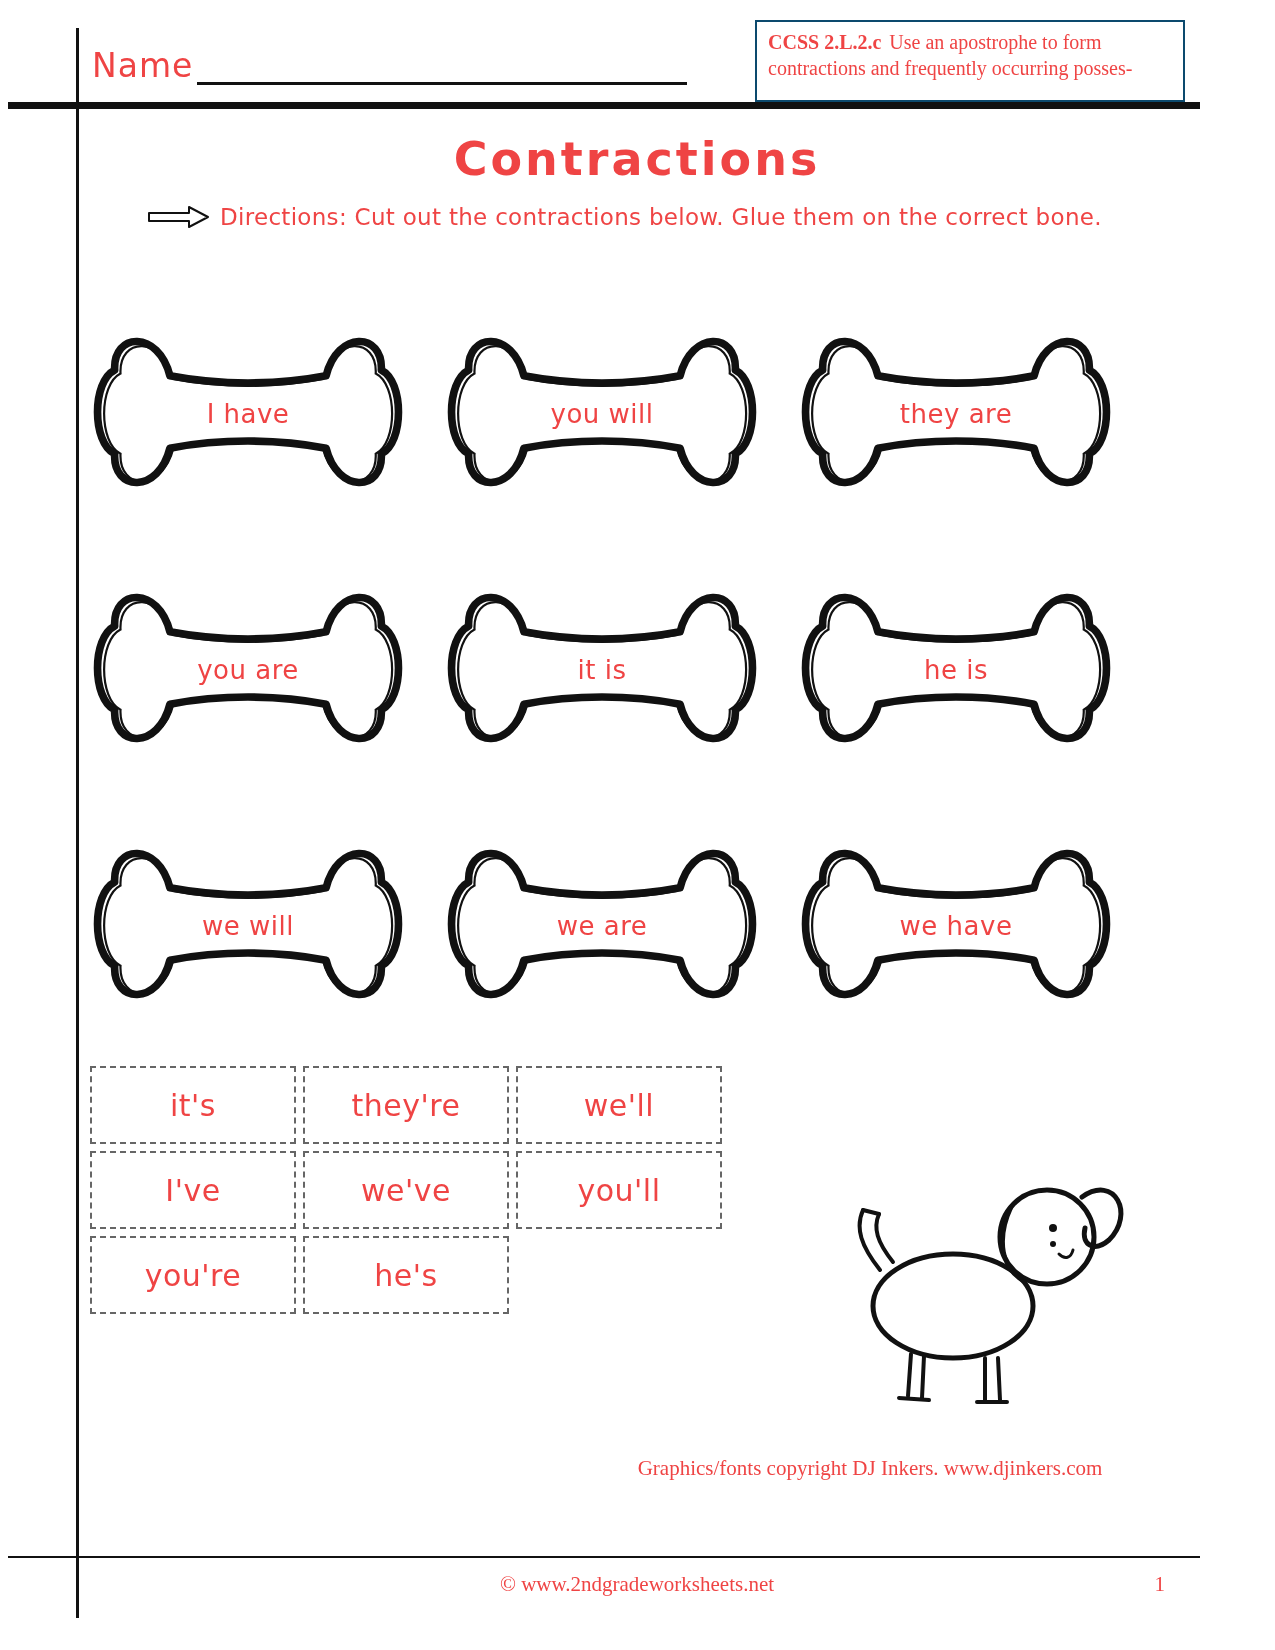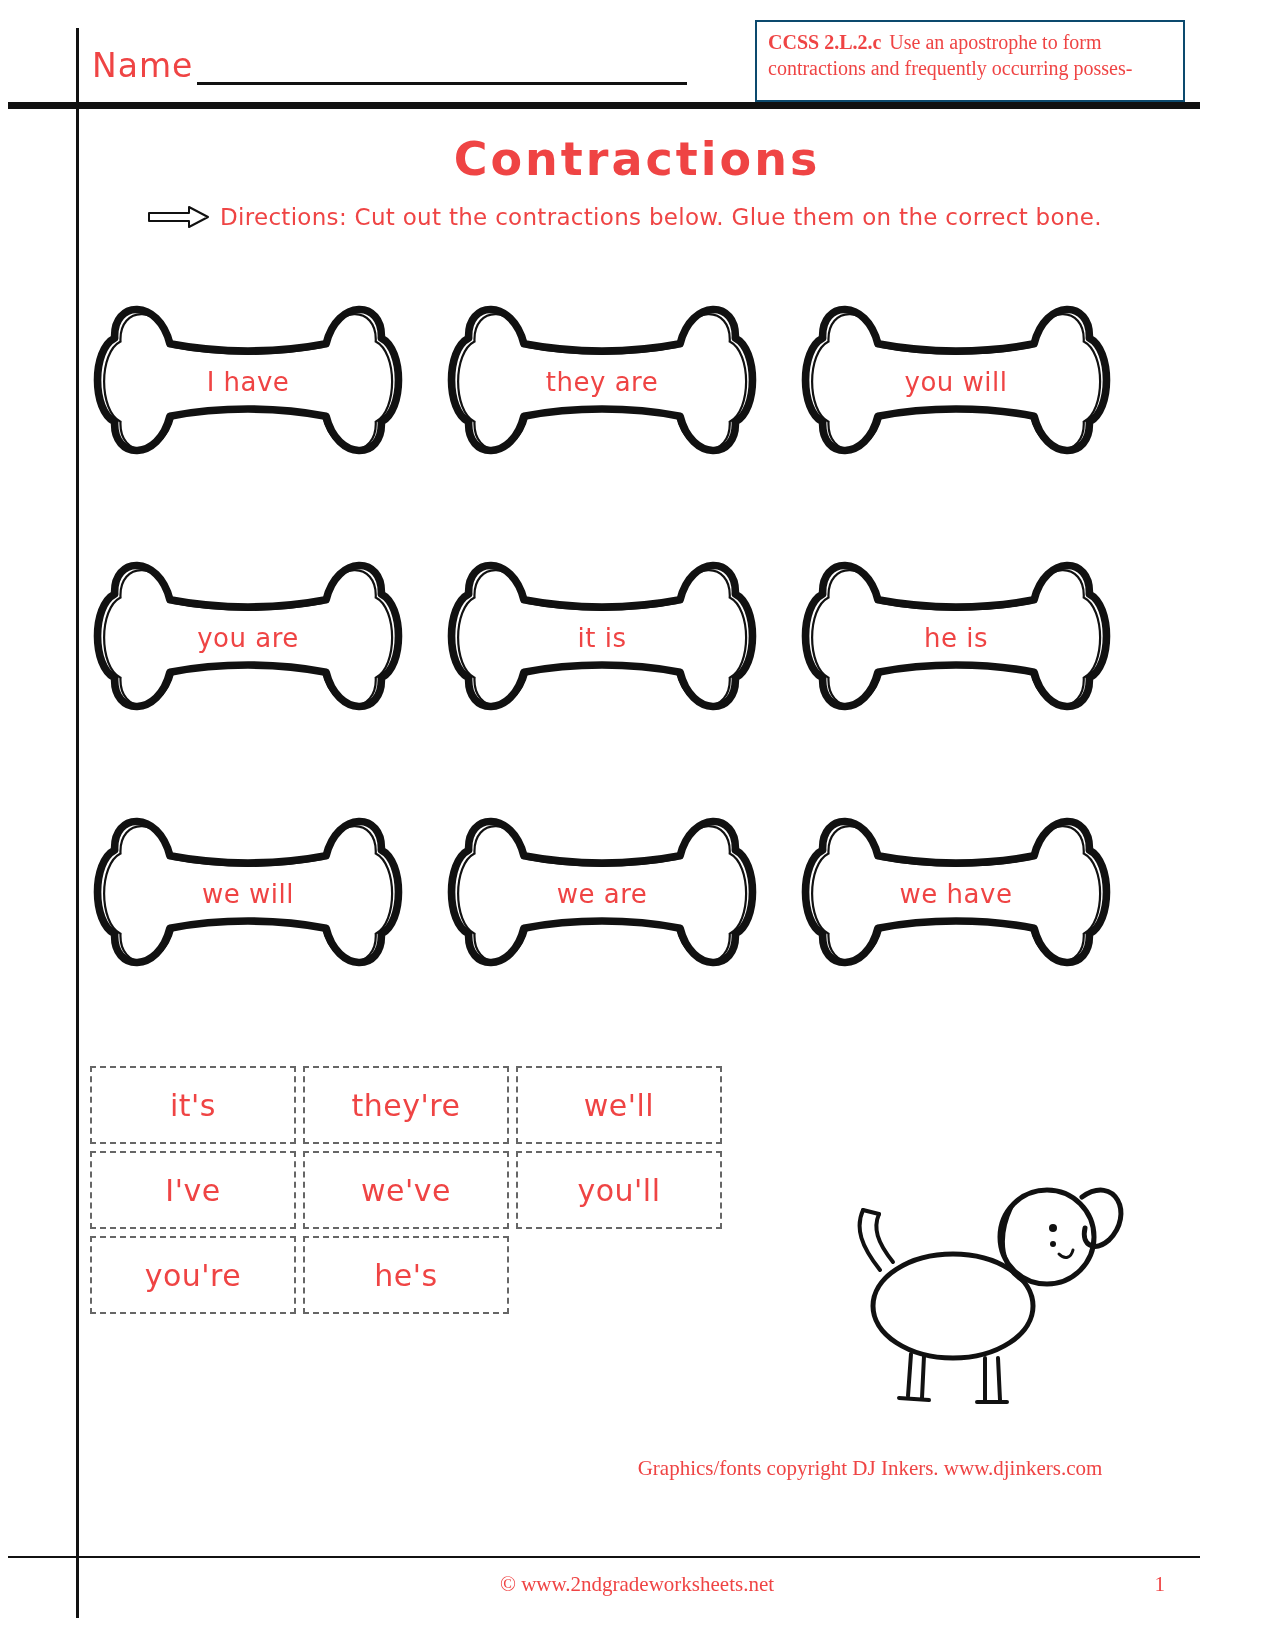--- a/index.html
+++ b/index.html
@@ -31,21 +31,21 @@
   .title {
     position:absolute; left:76px; top:132px; width:1122px; text-align:center;
     font-size:46px; font-weight:bold; letter-spacing:3px;
   }
   .directions { position:absolute; left:146px; top:204px; display:flex; align-items:center; gap:8px; }
   .directions-text { font-size:23px; letter-spacing:0.3px; }
   .arrow-svg { width:66px; height:26px; flex:0 0 auto; }
 
   
   .bones-grid {
-    position:absolute; left:88px; top:274px;
+    position:absolute; left:88px; top:306px;
     display:grid; grid-template-columns:repeat(3, 320px);
     column-gap:34px; row-gap:44px;
   }
   .bone-cell { position:relative; width:320px; height:212px; }
   .bone-svg  { position:absolute; inset:0; width:100%; height:100%; }
   .bone-label {
     position:absolute; left:50%; top:51%; transform:translate(-50%,-50%);
     font-size:26px; letter-spacing:0.5px; white-space:nowrap;
   }
 
@@ -119,27 +119,27 @@
     <div class="bone-cell">
       <svg class="bone-svg" viewBox="-8 12 336 176">
           <use href="#boneShape"></use>
         </svg>
       <span class="bone-label">I have</span>
     </div>
     <div class="bone-cell">
       <svg class="bone-svg" viewBox="-8 12 336 176">
           <use href="#boneShape"></use>
         </svg>
+      <span class="bone-label">you will</span>
+    </div>
+    <div class="bone-cell">
+      <svg class="bone-svg" viewBox="-8 12 336 176">
+          <use href="#boneShape"></use>
+        </svg>
       <span class="bone-label">they are</span>
-    </div>
-    <div class="bone-cell">
-      <svg class="bone-svg" viewBox="-8 12 336 176">
-          <use href="#boneShape"></use>
-        </svg>
-      <span class="bone-label">you will</span>
     </div>
     <div class="bone-cell">
       <svg class="bone-svg" viewBox="-8 12 336 176">
           <use href="#boneShape"></use>
         </svg>
       <span class="bone-label">you are</span>
     </div>
     <div class="bone-cell">
       <svg class="bone-svg" viewBox="-8 12 336 176">
           <use href="#boneShape"></use>

